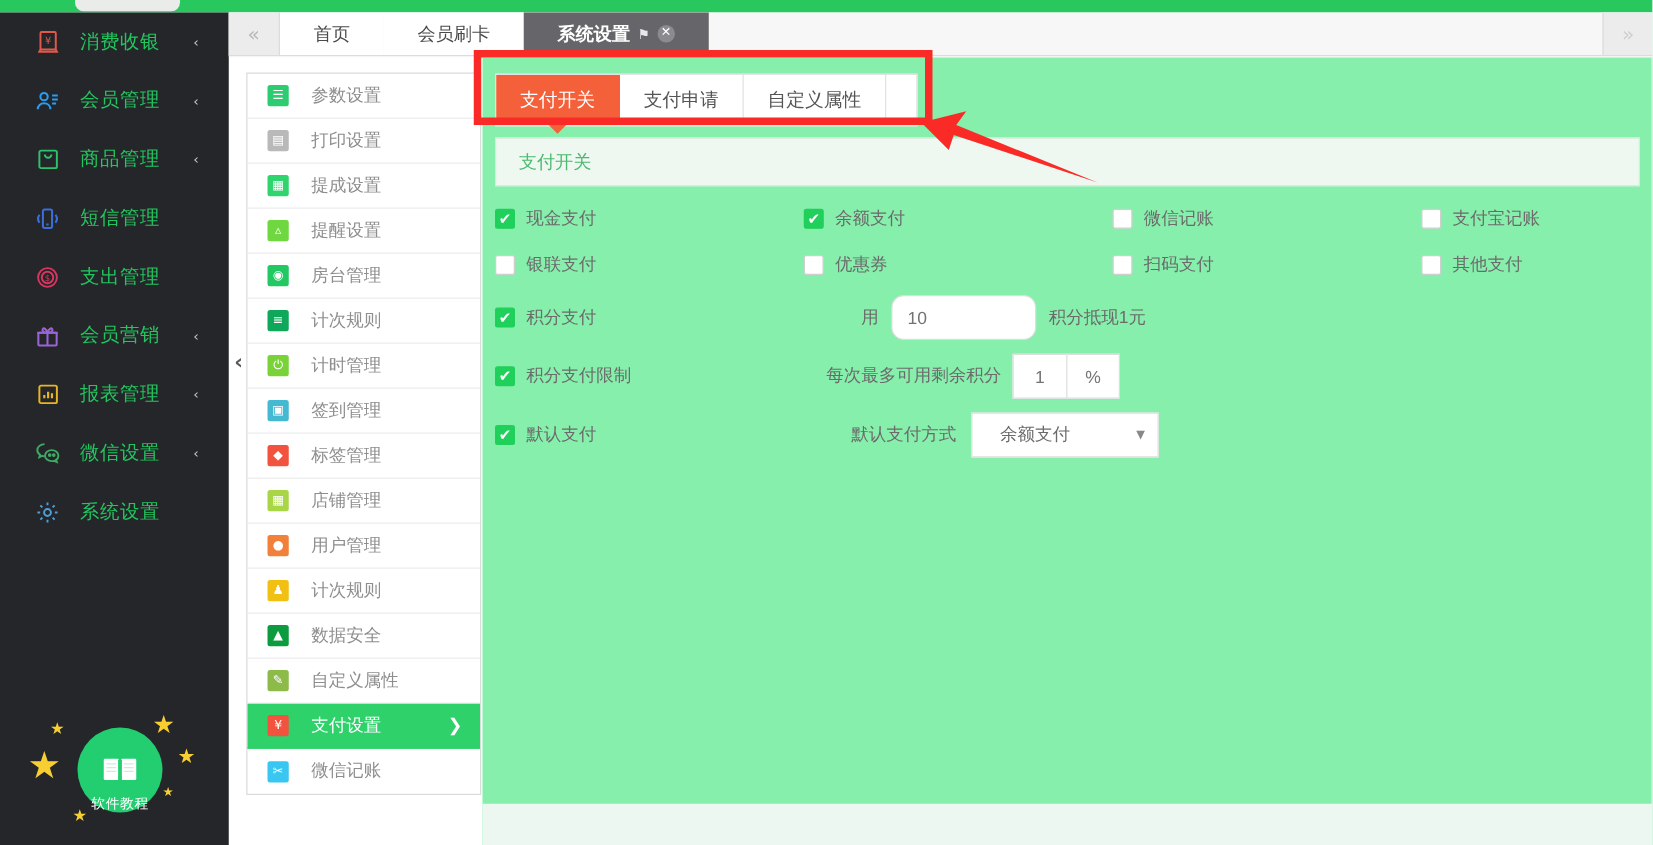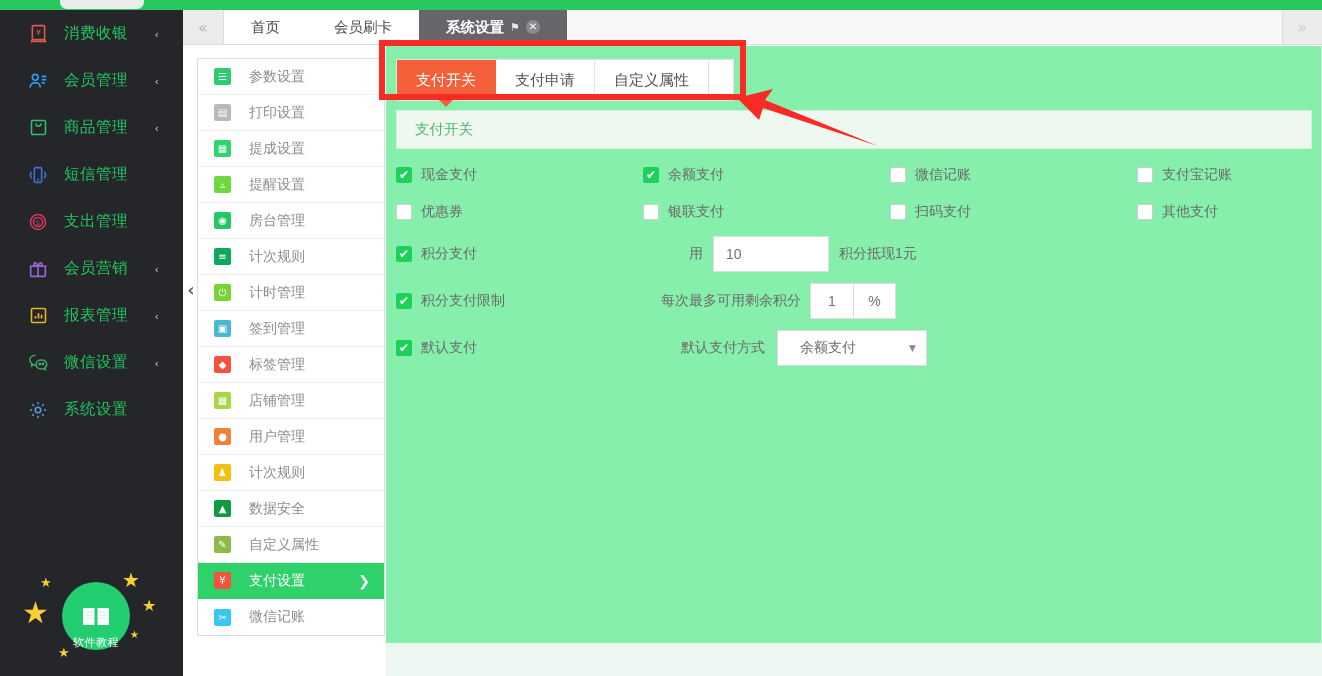--- a/index.html
+++ b/index.html
@@ -166,21 +166,21 @@
     font-family: "DejaVu Sans", sans-serif;
   }
   .cb-text { margin-left: 9px; font-size: 14px; color: #6b6b6b; white-space: nowrap; }
 
   .fld-label { font-size: 14px; color: #6b6b6b; white-space: nowrap; }
   .txtbox {
     border: 1px solid #dddddd; background: #fff; height: 36px;
     display: flex; align-items: center; padding: 0 12px;
     font-size: 14px; color: #737373;
   }
-  .txtbox.w { width: 116px; }
+  .txtbox.w { width: 116px; border-radius: 10px; }
   .txtbox.s { width: 44px; justify-content: center; padding: 0; }
   .unitbox {
     border: 1px solid #dddddd; border-left: none; background: #fff; height: 36px;
     width: 42px; display: flex; align-items: center; justify-content: center;
     font-size: 14px; color: #737373;
   }
   .selbox {
     border: 1px solid #dddddd; background: #fff; height: 36px; width: 150px;
     display: flex; align-items: center; padding: 0 10px 0 22px;
     font-size: 14px; color: #6b6b6b; position: relative; cursor: pointer;
@@ -466,25 +466,25 @@
         </div>
         <div class="cb-cell wide">
           <span class="chk"></span>
           <span class="cb-text">支付宝记账</span>
         </div>
       </div>
 
       <div class="cb-row">
         <div class="cb-cell">
           <span class="chk"></span>
+          <span class="cb-text">银联支付</span>
+        </div>
+        <div class="cb-cell">
+          <span class="chk"></span>
           <span class="cb-text">优惠券</span>
-        </div>
-        <div class="cb-cell">
-          <span class="chk"></span>
-          <span class="cb-text">银联支付</span>
         </div>
         <div class="cb-cell">
           <span class="chk"></span>
           <span class="cb-text">扫码支付</span>
         </div>
         <div class="cb-cell wide">
           <span class="chk"></span>
           <span class="cb-text">其他支付</span>
         </div>
       </div>

